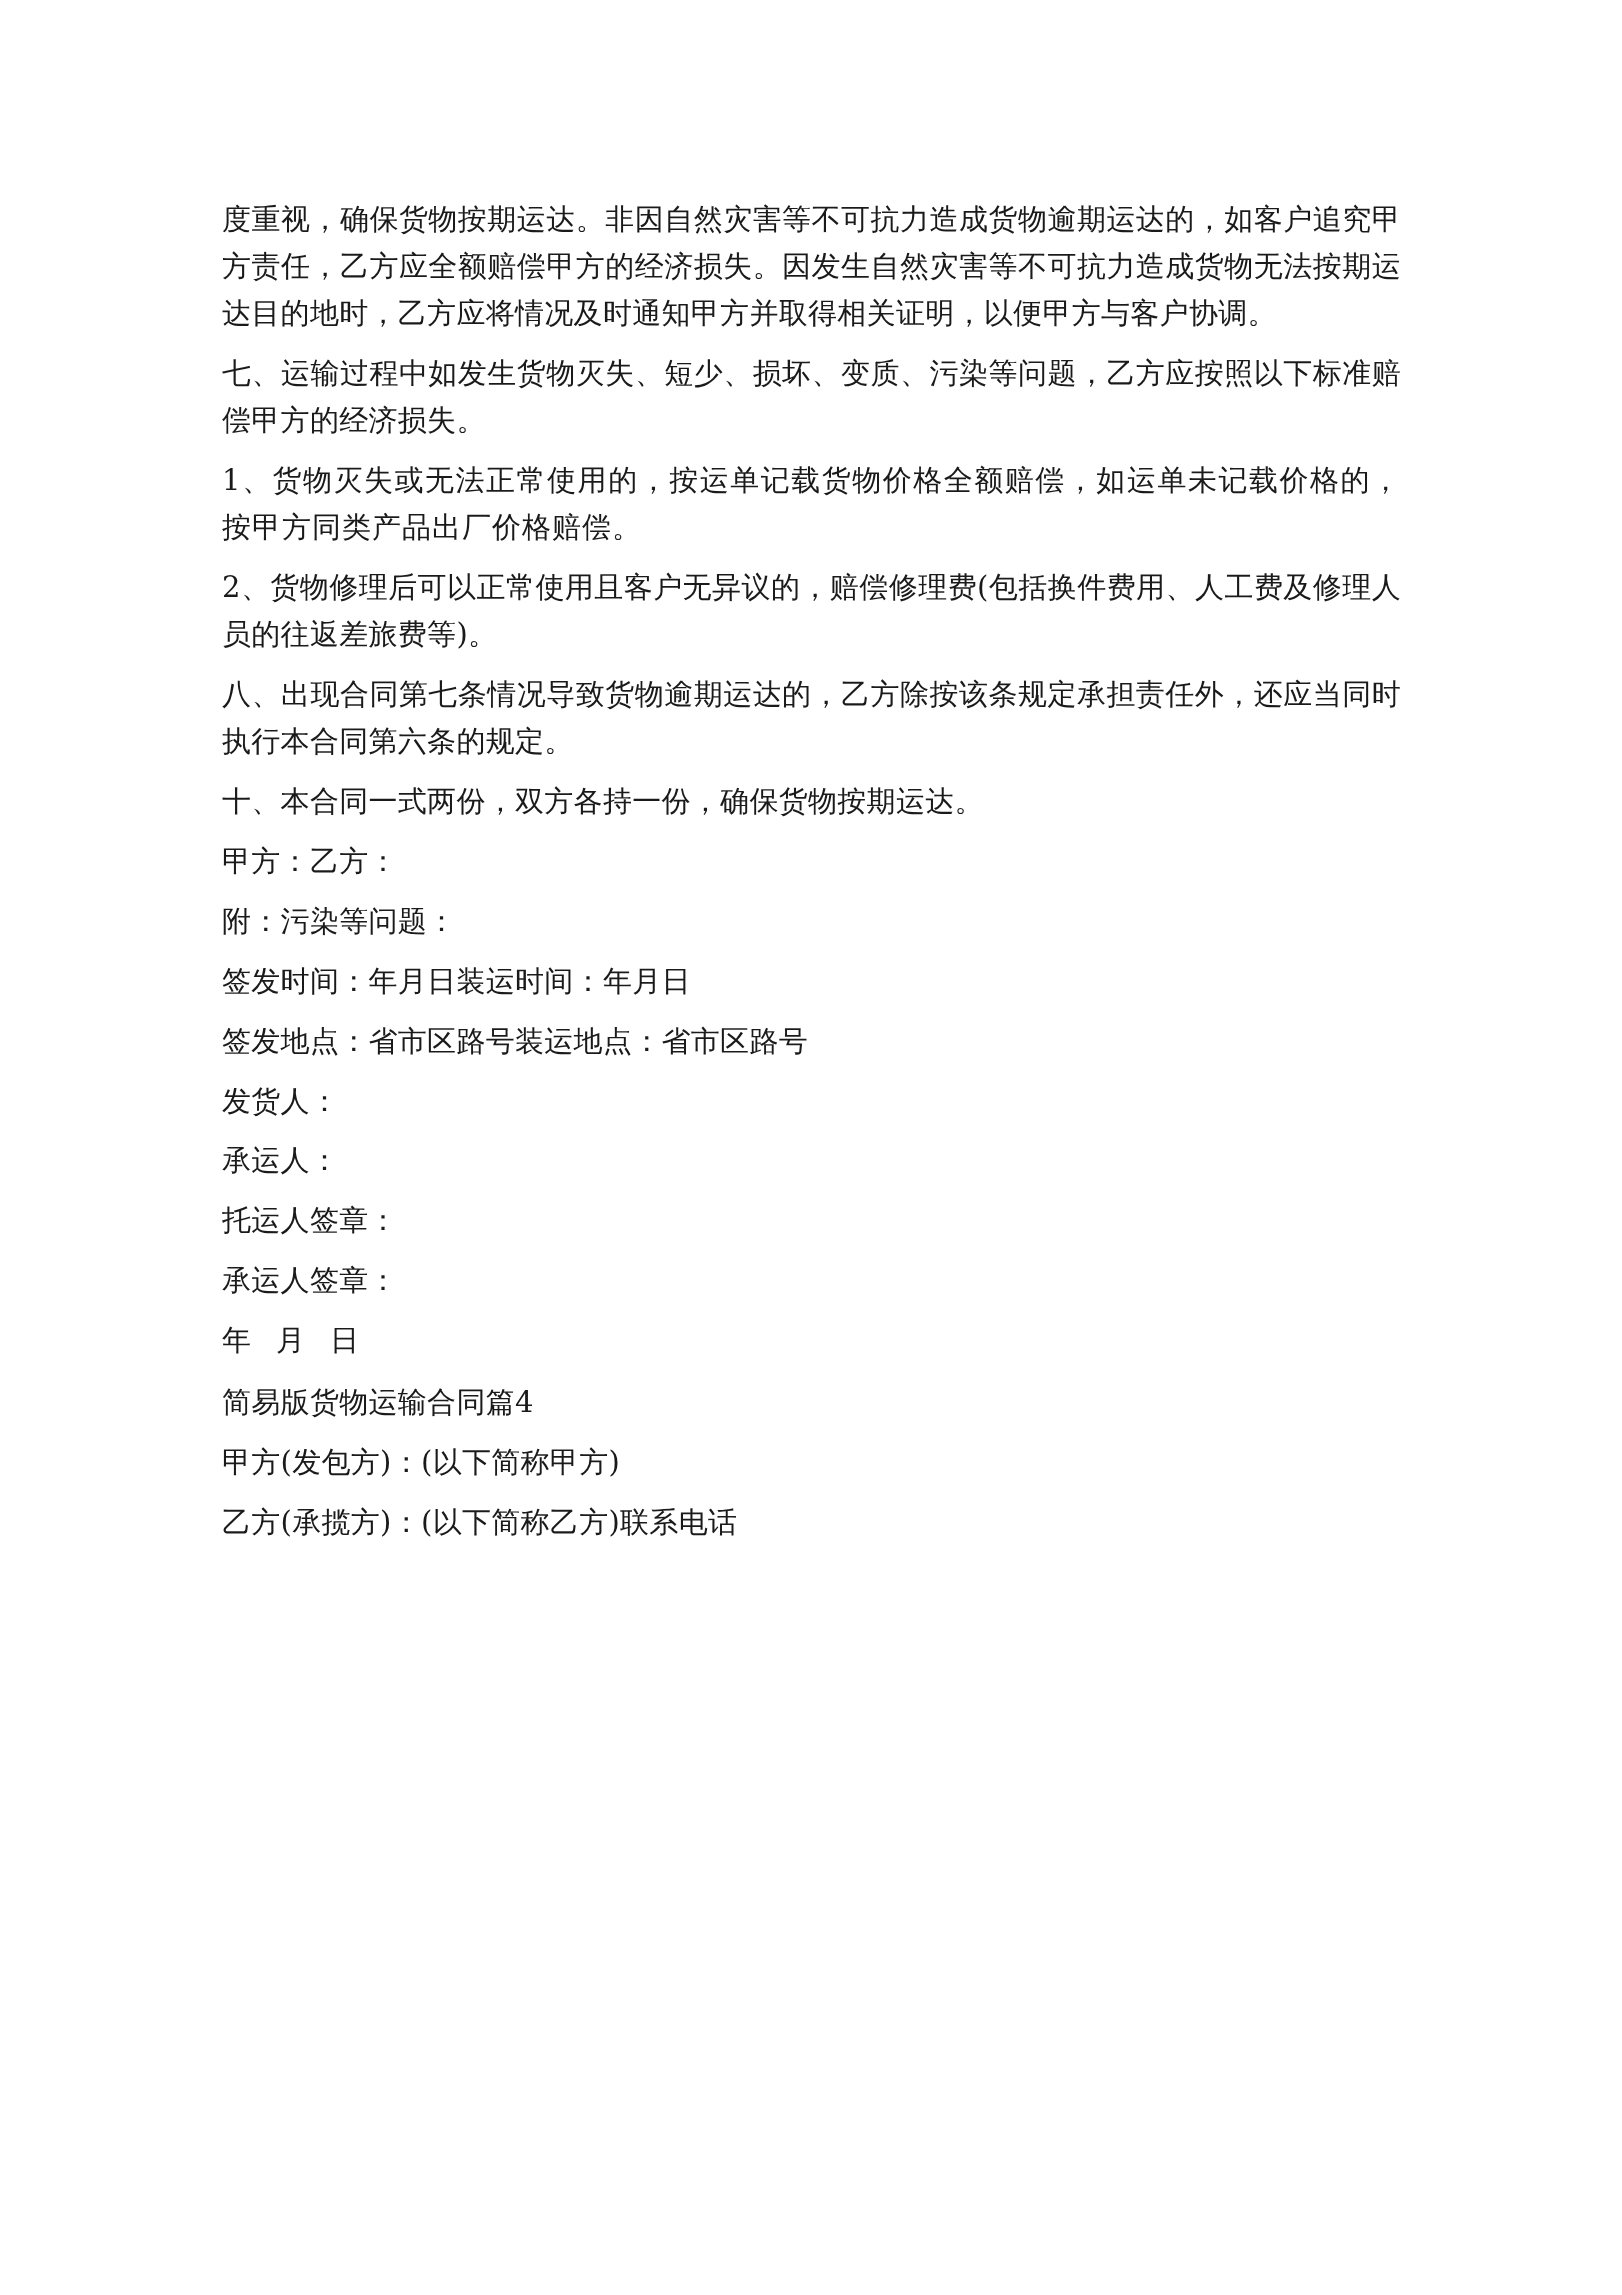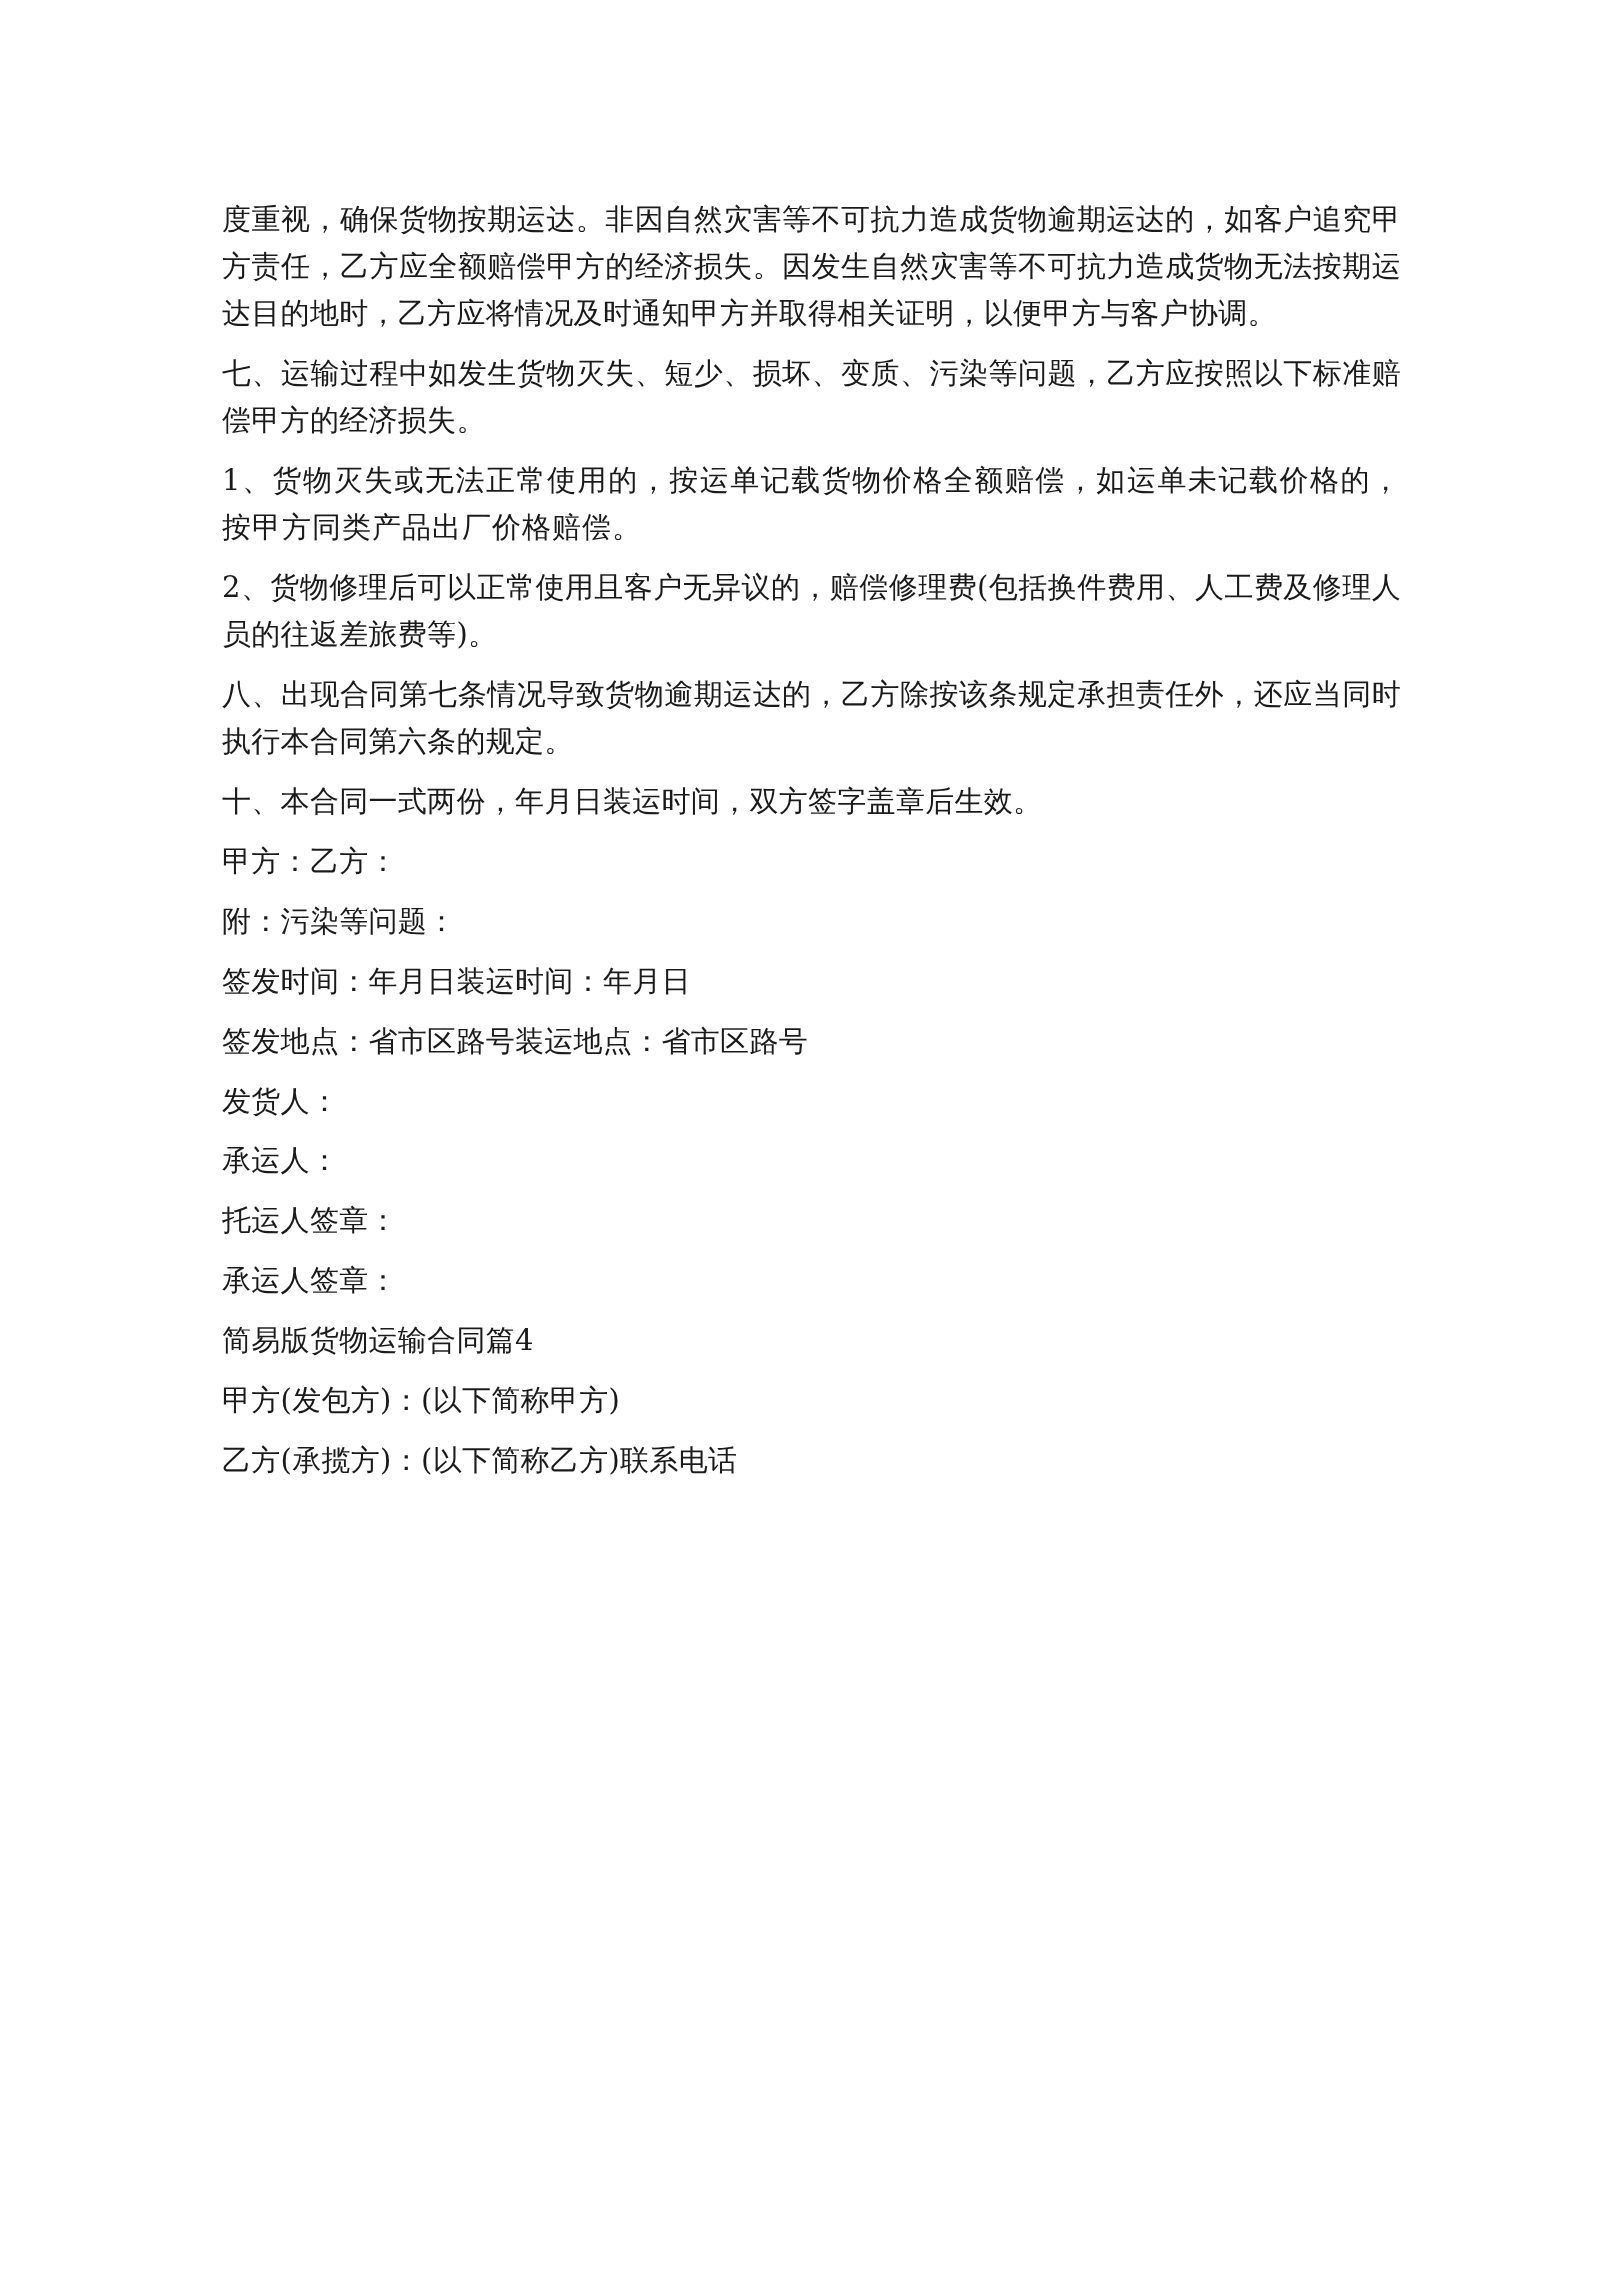--- a/index.html
+++ b/index.html
@@ -48,27 +48,28 @@
 </head>
 <body>
 
 <div class="page">
   <div class="doc-body">
     <p class="para">度重视，确保货物按期运达。非因自然灾害等不可抗力造成货物逾期运达的，如客户追究甲方责任，乙方应全额赔偿甲方的经济损失。因发生自然灾害等不可抗力造成货物无法按期运达目的地时，乙方应将情况及时通知甲方并取得相关证明，以便甲方与客户协调。</p>
     <p class="para">七、运输过程中如发生货物灭失、短少、损坏、变质、污染等问题，乙方应按照以下标准赔偿甲方的经济损失。</p>
     <p class="para spaced-wide">1、货物灭失或无法正常使用的，按运单记载货物价格全额赔偿，如运单未记载价格的，按甲方同类产品出厂价格赔偿。</p>
     <p class="para">2、货物修理后可以正常使用且客户无异议的，赔偿修理费(包括换件费用、人工费及修理人员的往返差旅费等)。</p>
     <p class="para">八、出现合同第七条情况导致货物逾期运达的，乙方除按该条规定承担责任外，还应当同时执行本合同第六条的规定。</p>
-    <p class="para">十、本合同一式两份，年月日装运时间，双方签字盖章后生效。</p>
+    <p class="para">十、本合同一式两份，双方各持一份，确保货物按期运达。</p>
     <p class="short-line">甲方：乙方：</p>
     <p class="short-line">附：污染等问题：</p>
     <p class="short-line">签发时间：年月日装运时间：年月日</p>
     <p class="short-line">签发地点：省市区路号装运地点：省市区路号</p>
     <p class="short-line">发货人：</p>
     <p class="short-line">承运人：</p>
     <p class="short-line">托运人签章：</p>
     <p class="short-line">承运人签章：</p>
+    <p class="date-line">年  月  日</p>
     <p class="heading-line">简易版货物运输合同篇4</p>
     <p class="short-line">甲方(发包方)：(以下简称甲方)</p>
     <p class="short-line">乙方(承揽方)：(以下简称乙方)联系电话</p>
   </div>
 </div>
 
 
 </body></html>

